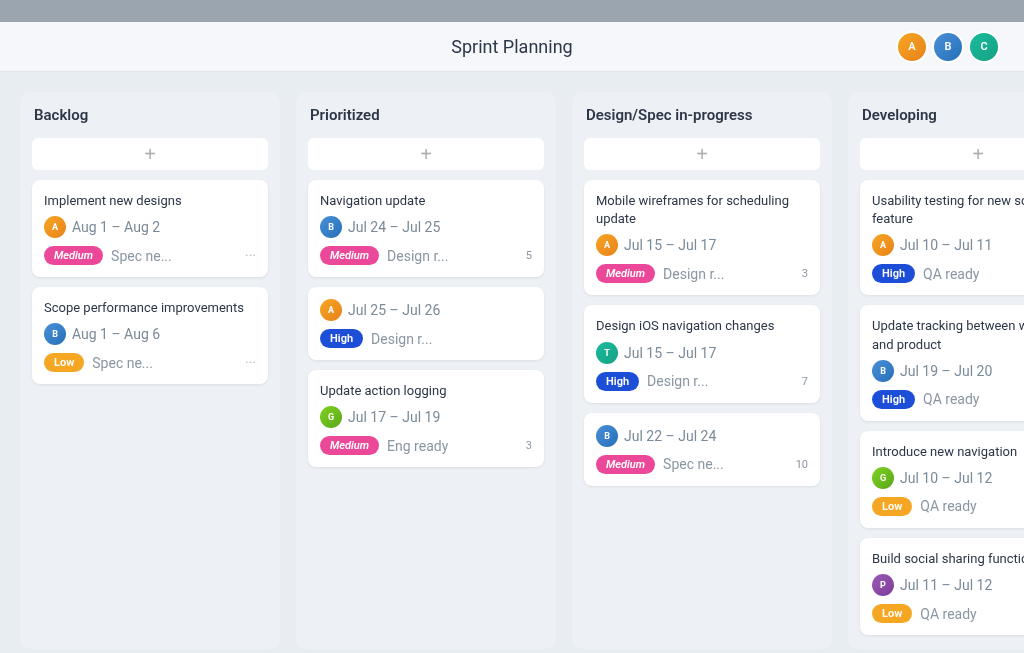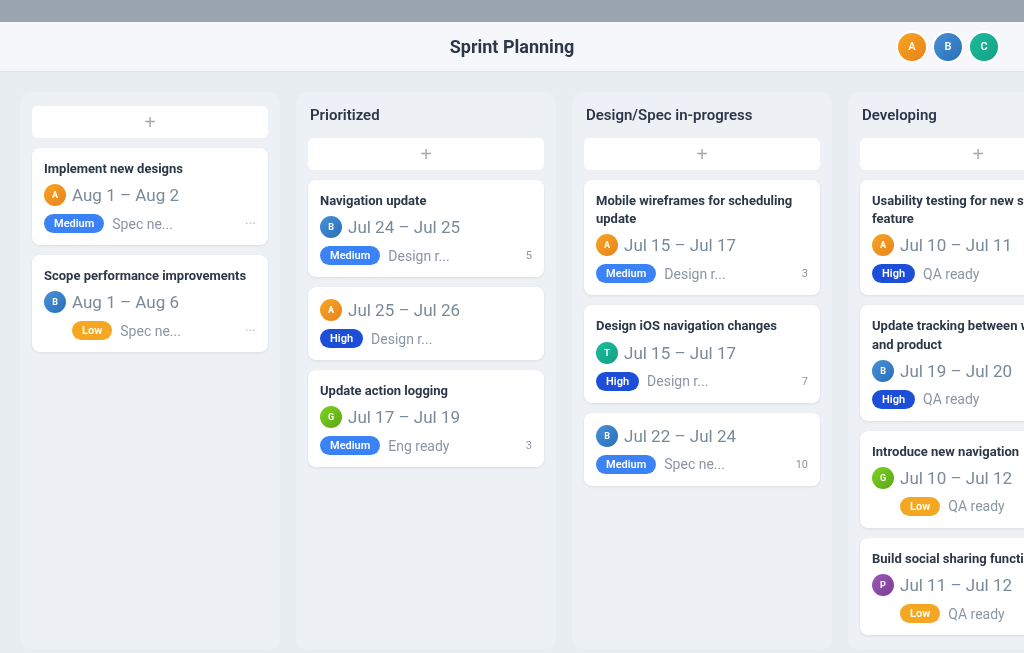--- a/index.html
+++ b/index.html
@@ -18,21 +18,21 @@
       background: #f5f7fa;
       padding: 14px 20px;
       display: flex;
       align-items: center;
       justify-content: center;
       position: relative;
       border-bottom: 1px solid #e0e4e8;
     }
     .header-title {
       font-size: 18px;
-      font-weight: 700;
+      font-weight: 400;
       color: #2d3748;
     }
     .header-avatars {
       position: absolute;
       right: 24px;
       display: flex;
       gap: 4px;
     }
     .avatar {
       width: 32px;
@@ -89,57 +89,57 @@
       justify-content: center;
     }
     .card {
       background: white;
       border-radius: 8px;
       padding: 12px;
       box-shadow: 0 1px 3px rgba(0,0,0,0.08);
     }
     .card-title {
       font-size: 13px;
-      font-weight: 700;
+      font-weight: 400;
       color: #2d3748;
       line-height: 1.4;
       margin-bottom: 6px;
     }
     .card-meta {
       display: flex;
       align-items: center;
       gap: 6px;
       margin-bottom: 8px;
     }
     .card-avatar {
       width: 22px;
       height: 22px;
       border-radius: 50%;
       flex-shrink: 0;
     }
     .card-date {
-      font-size: 17px;
+      font-size: 14px;
       color: #7a8a99;
     }
     .card-footer {
       display: flex;
       align-items: center;
       gap: 8px;
     }
     .badge {
       border-radius: 20px;
       padding: 3px 10px;
       font-size: 11px;
       font-weight: 600;
       color: white;
       white-space: nowrap;
     }
-    .badge-medium { background: #3b82f6; }
+    .badge-medium { background: #ec4899; font-style: italic; }
     .badge-high { background: #1d4ed8; }
-    .badge-low { background: #f5a623; margin-left: 28px; }
+    .badge-low { background: #f5a623; }
     .card-tag {
       font-size: 14px;
       color: #8a96a3;
     }
     .card-count {
       font-size: 11px;
       color: #8a96a3;
       margin-left: auto;
     }
     .card-dots {
@@ -180,20 +180,21 @@
         <div class="avatar-inner">B</div>
       </div>
     <div class="avatar av-teal">
         <div class="avatar-inner">C</div>
       </div>
   </div>
 </div>
 
 <div class="board" id="board">
     <div class="column">
+      <div class="column-header">Backlog</div>
       <button class="add-btn">+</button>
       <div class="card">
         <div class="card-title">Implement new designs</div>
         <div class="card-meta">
           <div class="card-avatar av-orange">
             <div class="avatar-face">A</div>
           </div>
           <span class="card-date">Aug 1 – Aug 2</span>
         </div>
         <div class="card-footer">

